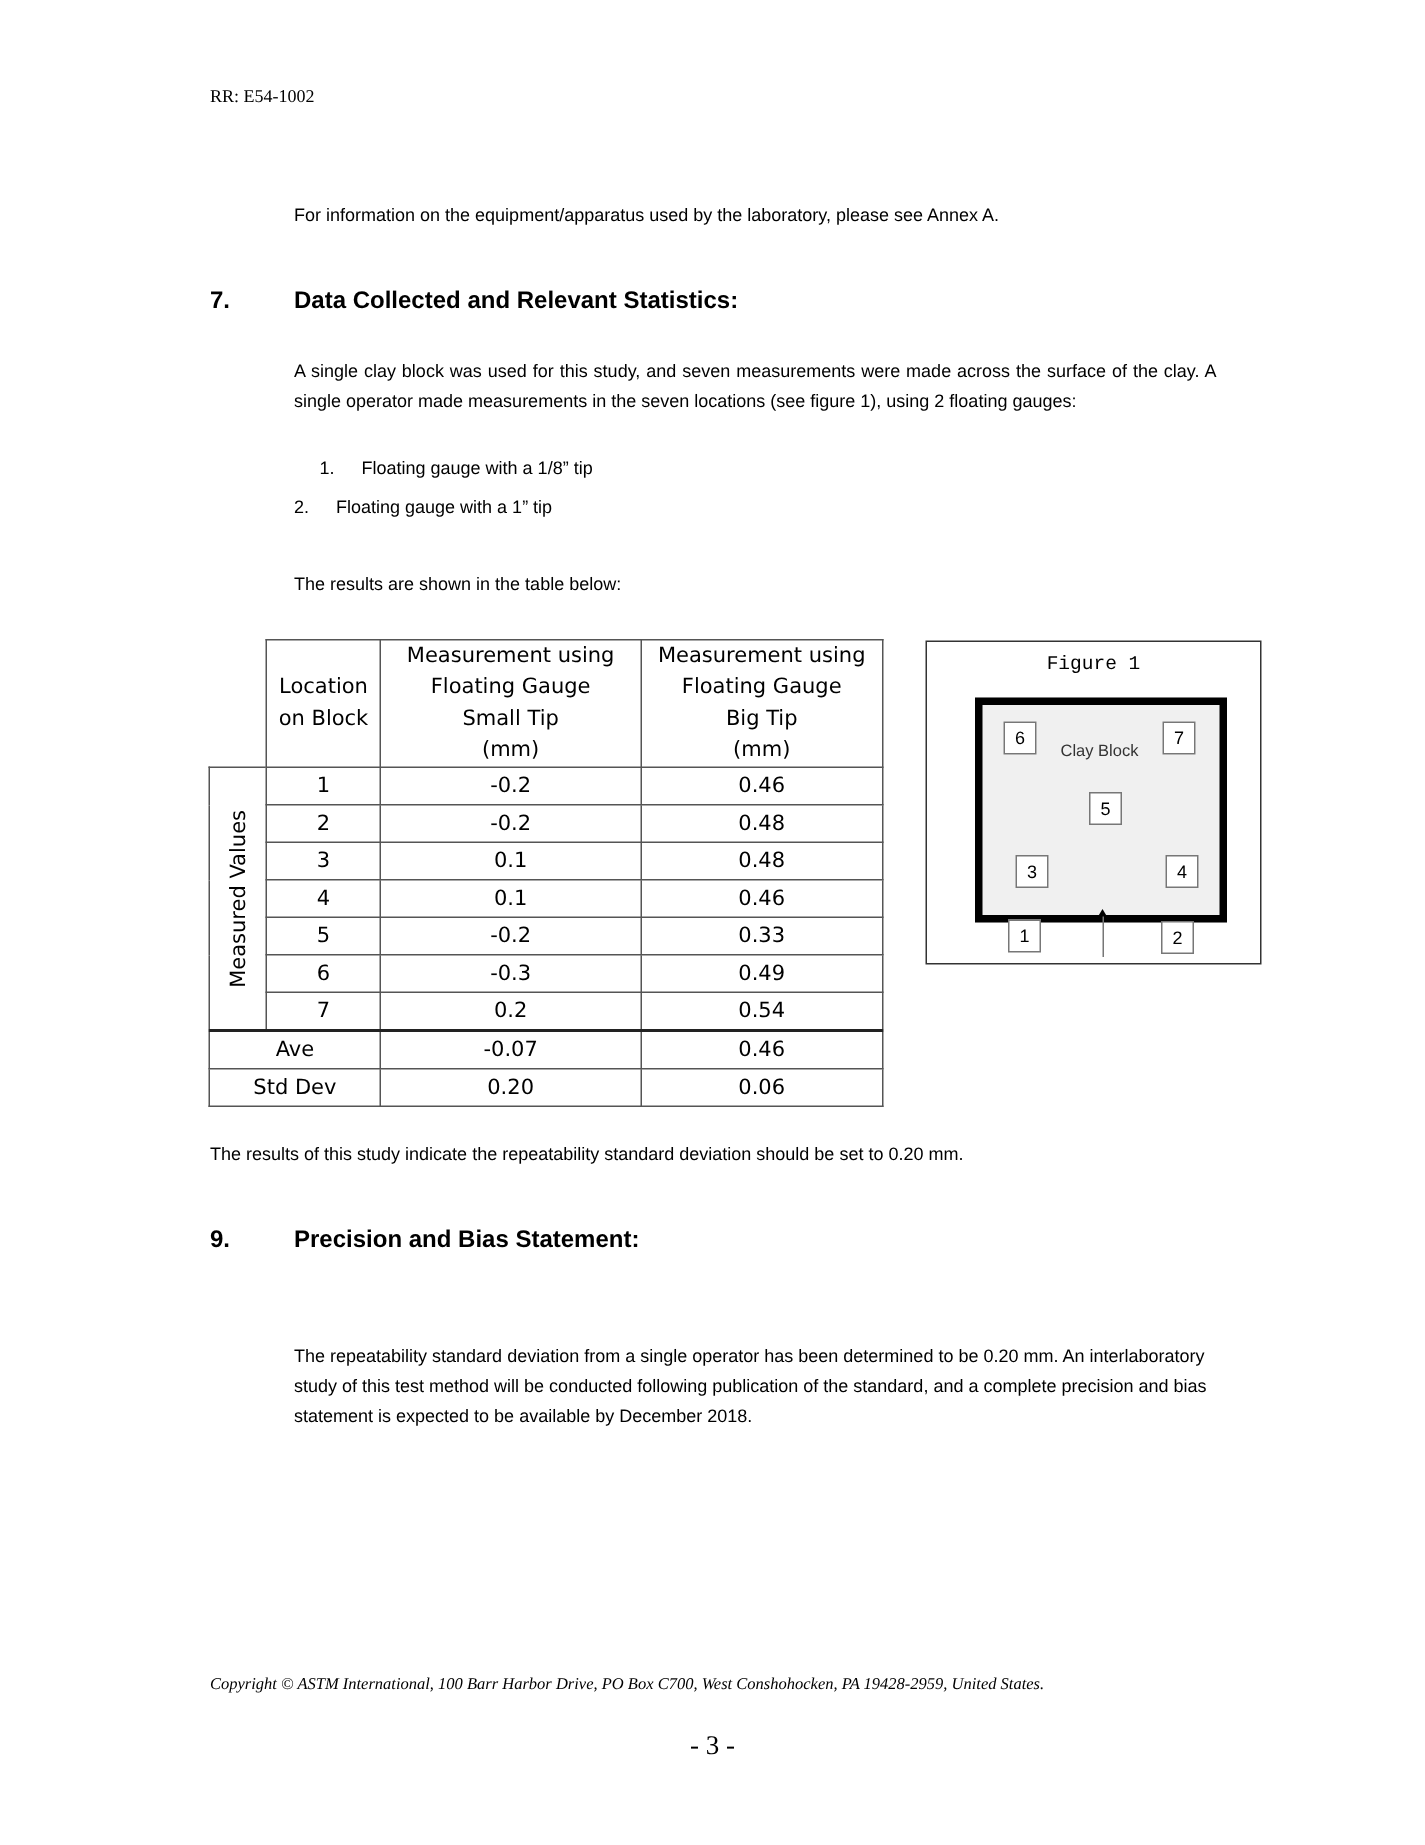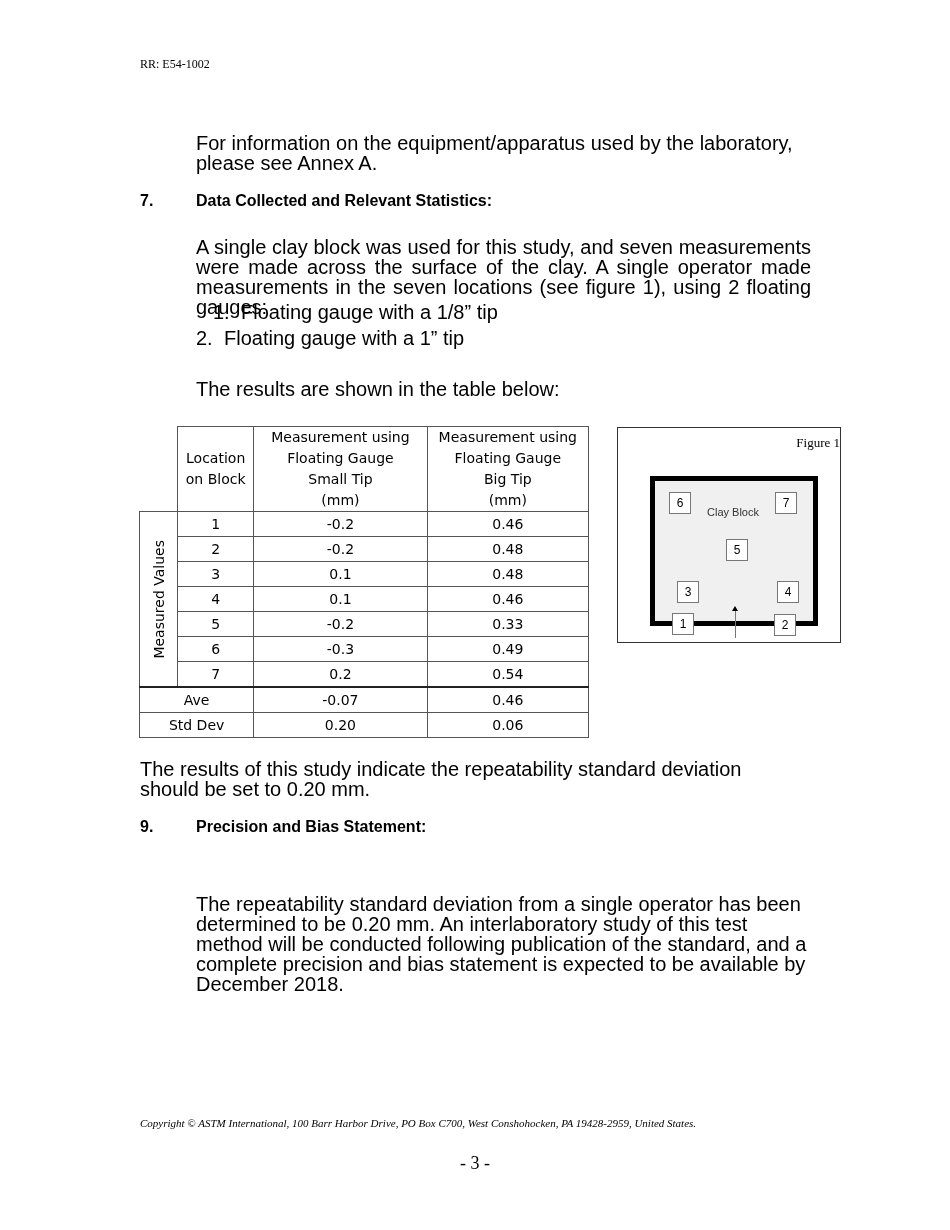--- a/index.html
+++ b/index.html
@@ -1,19 +1,19 @@
 <!DOCTYPE html>
 <html><head>
 <meta charset="utf-8">
 <style>
   html, body { margin:0; padding:0; background:#ffffff; }
   body { width:950px; height:1230px; position:relative; color:#000; font-family:"Liberation Sans", sans-serif; }
   .abs { position:absolute; }
   .serif { font-family:"Liberation Serif", serif; }
-  .p { font-size:20px; line-height:20px; }
+  .p { font-size:12px; line-height:20px; }
   .heading { font-size:16px; font-weight:bold; line-height:20px; }
   .justify { text-align:justify; }
 
   table.data { border-collapse:collapse; font-family:"DejaVu Sans", sans-serif; font-size:14px; }
   table.data td { border:1px solid #555; text-align:center; padding:0; height:24px; }
   table.data td.hdr { height:82px; line-height:21px; vertical-align:middle; }
   table.data td.noborder { border:none; }
   .vert { writing-mode:vertical-rl; transform:rotate(180deg); white-space:nowrap; margin:0 auto; }
   tr.thick-top td { border-top:2px solid #222; }
 
@@ -114,22 +114,22 @@
   </tr>
   <tr>
     <td colspan="2">Std Dev</td>
     <td>0.20</td>
     <td>0.06</td>
   </tr>
 </tbody>
   </table>
 
 <div class="abs fig" style="left:617px; top:427px; width:222px; height:214px;">
-  <div class="abs" style="left:0; top:7px; width:222px; text-align:right; font-family:Liberation Serif, serif; font-size:13px;">Figure 1</div>
-  <div class="claybox" style="left:32px; top:48px; width:158px; height:140px;">
+  <div class="abs" style="left:0; top:7px; width:222px; text-align:center; font-family:Liberation Mono, monospace; font-size:13px;">Figure 1</div>
+  <div class="claybox" style="left:32px; top:37px; width:158px; height:140px;">
     <div class="abs" style="left:52px; top:25px; font-size:11px; color:#333;">Clay Block</div>
     <div class="mark" style="left:14px; top:11px;">6</div>
     <div class="mark" style="left:120px; top:11px;">7</div>
     <div class="mark" style="left:71px; top:58px;">5</div>
     <div class="mark" style="left:22px; top:100px;">3</div>
     <div class="mark" style="left:122px; top:100px;">4</div>
   </div>
   <div class="mark" style="left:54px; top:185px;">1</div>
   <div class="mark" style="left:156px; top:186px;">2</div>
   <div class="abs" style="left:117px; top:180px; width:1px; height:30px; background:#777;"></div>

